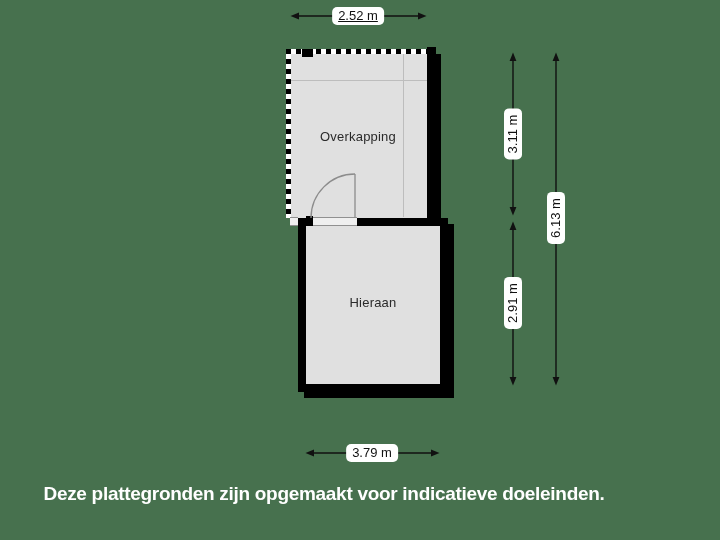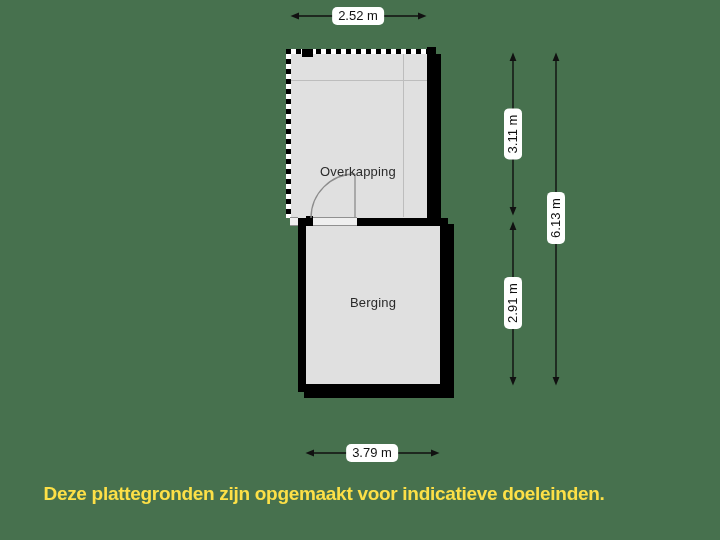--- a/index.html
+++ b/index.html
@@ -26,43 +26,43 @@
   .grid-v{left:403px;top:54px;width:1px;height:163px;background:#bdbdbd;}
   
   .threshold{background:#efefef;border-top:1px solid #909090;border-bottom:1px solid #909090;box-sizing:border-box;}
   .door-opening{left:306px;top:217px;width:51px;height:9px;}
   .threshold-stub{left:290px;top:217px;width:8px;height:9px;}
   .door-jamb{left:306px;top:216px;width:7px;height:10px;background:#000;}
   .door-svg{left:304px;top:169px;width:56px;height:52px;}
   
   .room-label{transform:translate(-50%,-50%);color:#2a2a2a;font-size:13px;
     letter-spacing:.2px;white-space:nowrap;}
-  .okp-label{left:358px;top:136px;margin-top:35px;}
+  .okp-label{left:358px;top:136px;}
   .brg-label{left:373px;top:302px;}
   
   .dim{line-height:0;}
   .dim svg{display:block;}
   .dim-line{stroke:#111;stroke-width:1.4;}
   .dim-arrow{fill:#111;}
   .dim-label{transform:translate(-50%,-50%);background:#fff;color:#111;
     font-size:13px;line-height:18px;height:18px;padding:0 6px;border-radius:5px;
     white-space:nowrap;}
   .dim-label.vert{transform:translate(-50%,-50%) rotate(-90deg);}
   .dim-top{left:290px;top:10px;}
   .dim-bottom{left:305px;top:447px;}
   .dim-r1{left:507px;top:52px;}
   .dim-r2{left:507px;top:221px;}
   .dim-r3{left:550px;top:52px;}
-  .lbl-top{left:358px;top:16px;}
+  .lbl-top{left:358px;top:16px;text-decoration:underline;}
   .lbl-bottom{left:372px;top:453px;}
   .lbl-r1{left:513px;top:134px;}
   .lbl-r2{left:513px;top:303px;}
   .lbl-r3{left:556px;top:218px;}
   
-  .disclaimer{left:0;top:481px;width:648px;text-align:center;color:#fde047;
+  .disclaimer{left:0;top:481px;width:648px;text-align:center;color:#ffffff;
     font-weight:bold;font-size:19px;line-height:25px;letter-spacing:-0.3px;}
 </style>
 </head>
 <body>
 
 <div class="stage">
 
   <div class="abs shadow okp-shadow"></div>
   <div class="abs shadow brg-shadow"></div>
 
@@ -78,21 +78,21 @@
 
   <div class="abs threshold door-opening"></div>
   <div class="abs threshold threshold-stub"></div>
   <div class="abs door-jamb"></div>
   <svg class="abs door-svg" viewBox="0 0 56 52">
     <path d="M51 5 L51 49" fill="none" stroke="#8c8c8c" stroke-width="1.3"></path>
     <path d="M51 5 A44 44 0 0 0 7 49" fill="none" stroke="#8c8c8c" stroke-width="1.3"></path>
   </svg>
 
   <div class="abs room-label okp-label">Overkapping</div>
-  <div class="abs room-label brg-label">Berging</div>
+  <div class="abs room-label brg-label">Hieraan</div>
 
   <div class="abs dim dim-top">
     <svg width="137" height="12" viewBox="0 0 137 12">
       <line class="dim-line" x1="8" y1="6" x2="129" y2="6"></line>
       <polygon class="dim-arrow" points="0.5,6 9,2.6 9,9.4"></polygon>
       <polygon class="dim-arrow" points="136.5,6 128,2.6 128,9.4"></polygon>
     </svg>
   </div>
   <div class="abs dim-label lbl-top">2.52 m</div>
 

